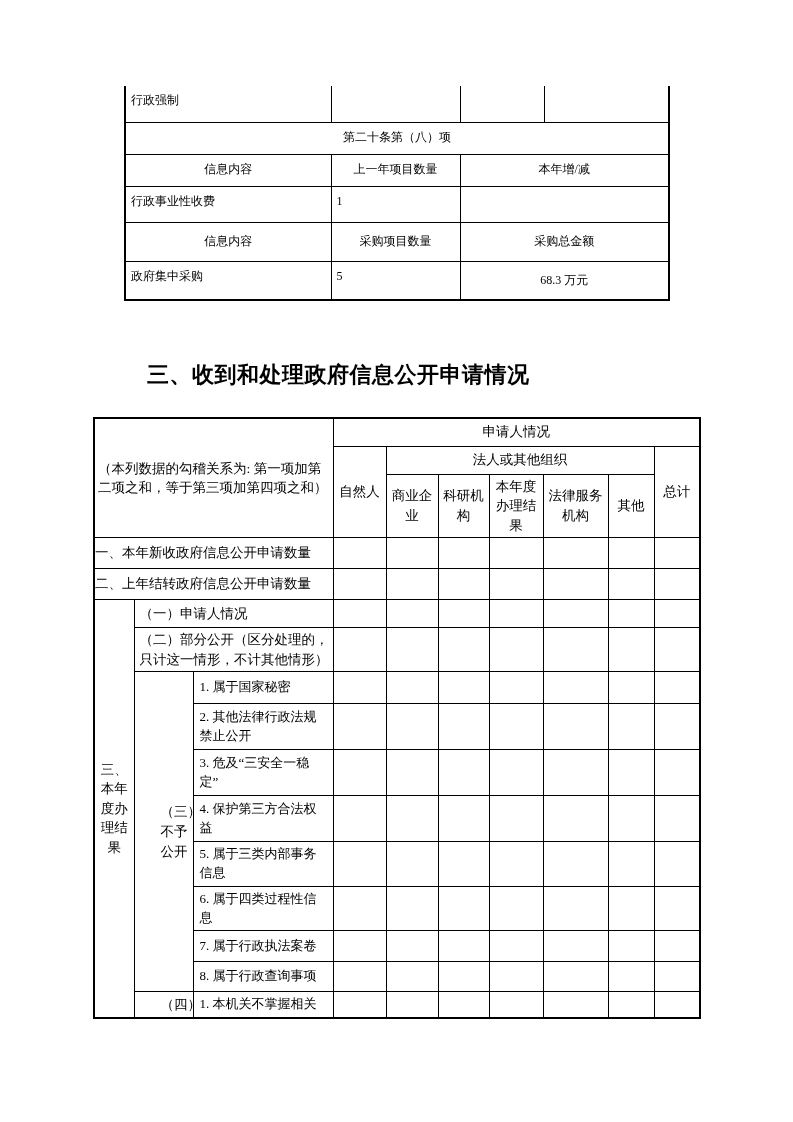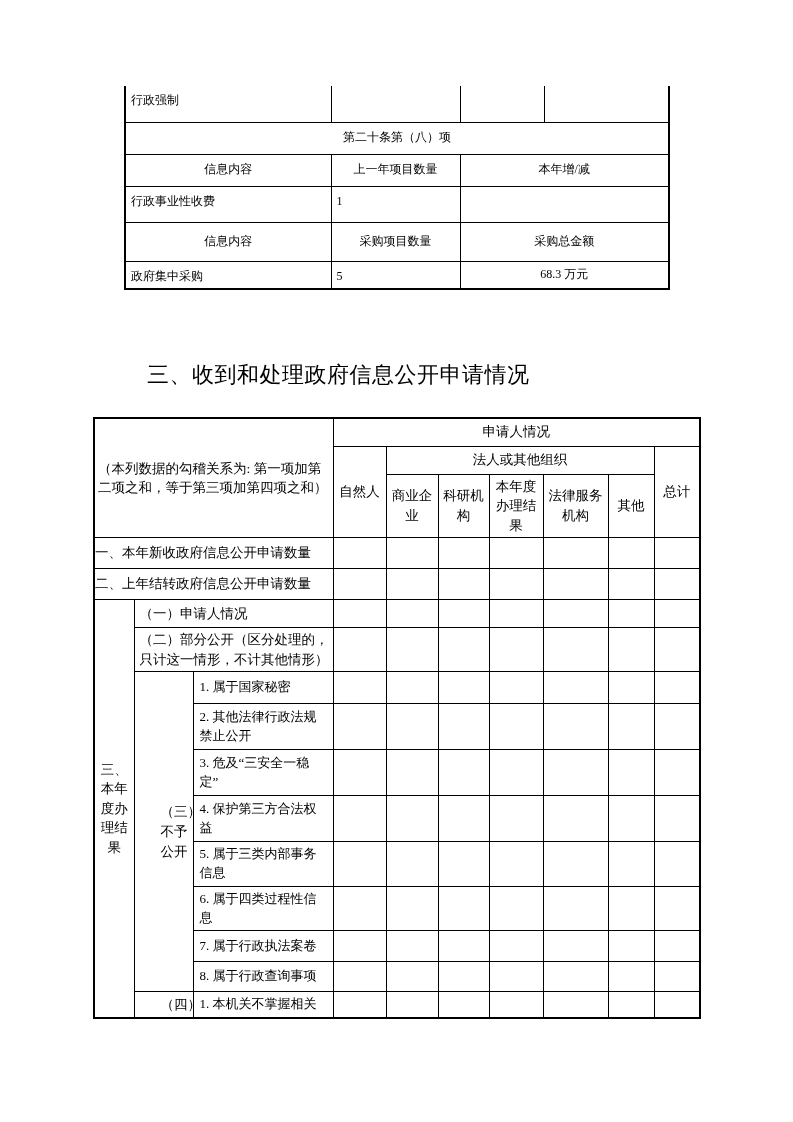--- a/index.html
+++ b/index.html
@@ -24,21 +24,21 @@
   .vt{vertical-align:top;padding-top:6px;}
   .note{font-size:13.5px;padding:2px 3px;white-space:pre-line;text-align:left;}
   .lbl{padding-left:0;text-align:left;}
   .res{padding:2px 0 2px 5px;text-align:left;white-space:pre-line;}
   .item{padding:2px 0 2px 6px;text-align:left;white-space:pre-line;font-size:13px;}
   .subcat{text-align:left;padding:2px 2px 2px 26px;}
   .vert{text-align:center;padding:2px 3px;}
 
   h2{position:absolute;left:147px;top:360px;margin:0;
      font-family:"Liberation Sans","DejaVu Sans",sans-serif;
-     font-size:22px;font-weight:400;letter-spacing:0.5px;color:#000;}
+     font-size:22px;font-weight:700;letter-spacing:0.5px;color:#000;}
 </style>
 </head>
 <body>
 
 <div class="page">
 
   <table class="t-top">
     <colgroup>
         <col style="width:206px">
         <col style="width:129px">
@@ -63,21 +63,21 @@
     <tr style="height:36px">
       <td class="tl vt">行政事业性收费</td>
       <td class="tl vt">1</td>
       <td colspan="2"></td>
     </tr>
     <tr style="height:39px">
       <td class="ctr">信息内容</td>
       <td class="ctr">采购项目数量</td>
       <td colspan="2" class="ctr">采购总金额</td>
     </tr>
-    <tr style="height:28px">
+    <tr style="height:39px">
       <td class="tl vt">政府集中采购</td>
       <td class="tl vt">5</td>
       <td colspan="2" class="ctr">68.3 万元</td>
     </tr>
   </tbody>
     </table>
 
   <h2>三、收到和处理政府信息公开申请情况</h2>
 
   <table class="t-req">

